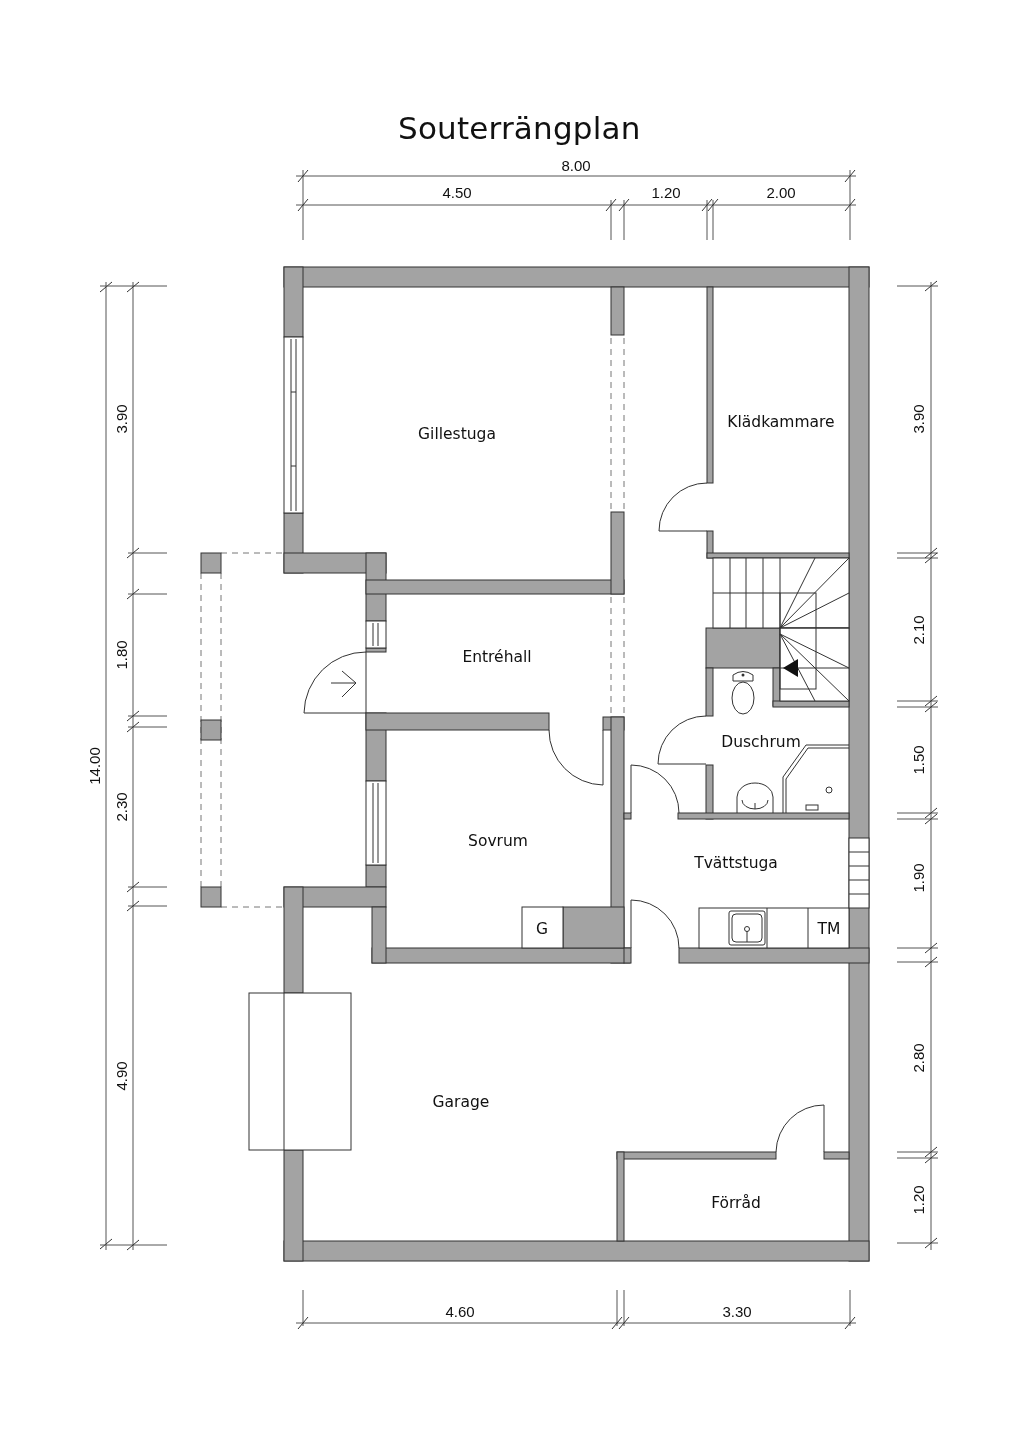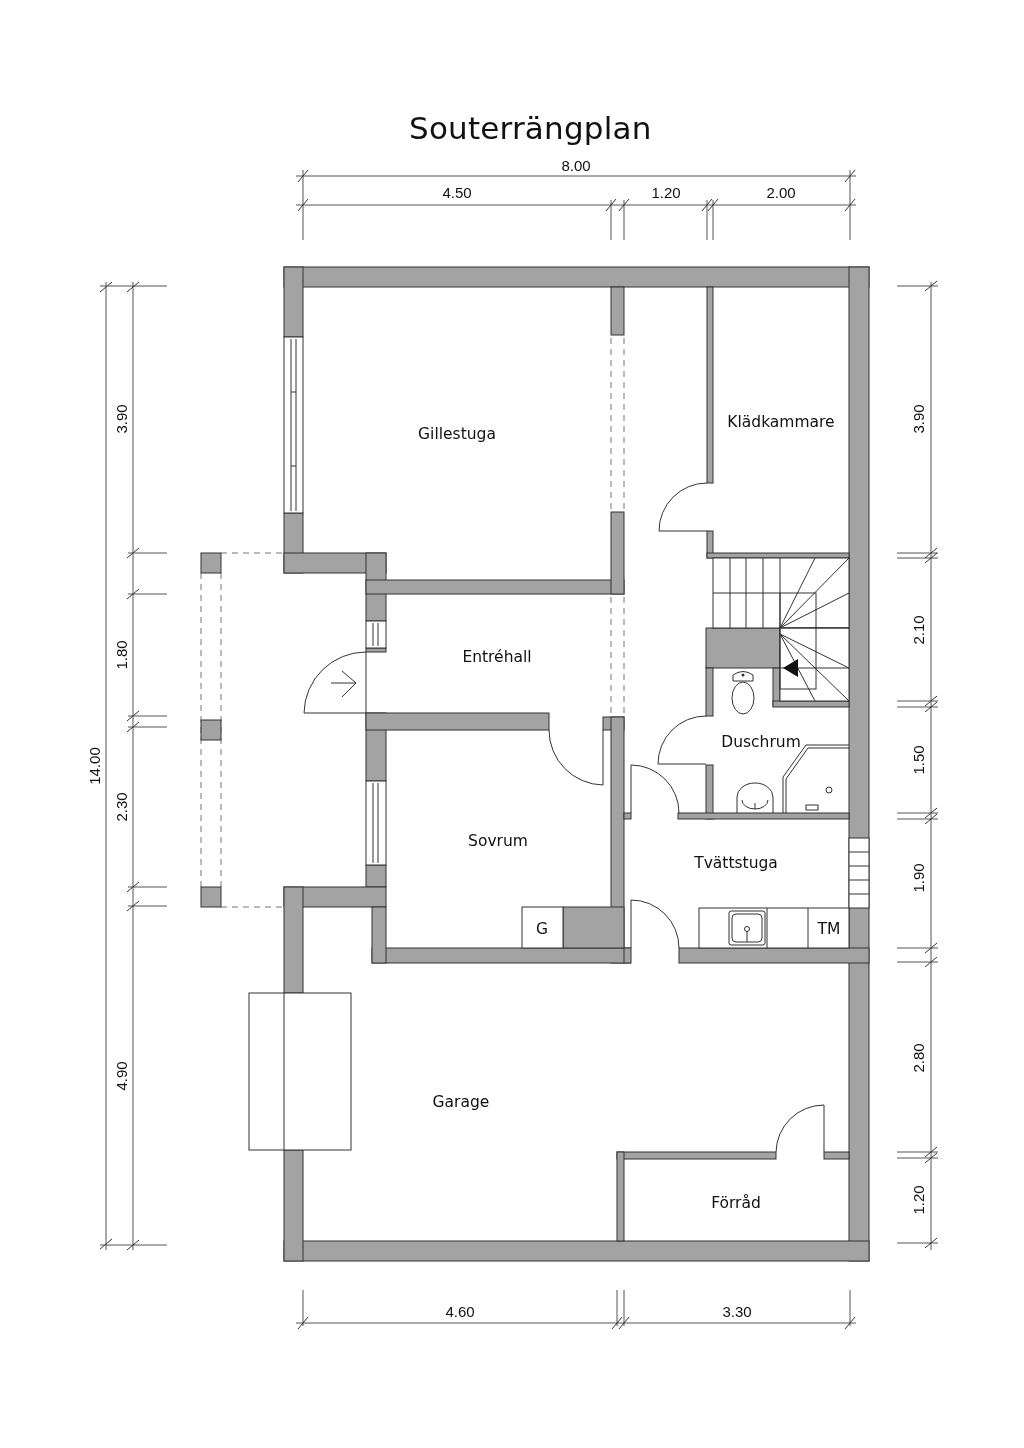--- a/index.html
+++ b/index.html
@@ -1,19 +1,19 @@
 <!DOCTYPE html>
 <html><head>
 <meta charset="utf-8">
 <style>
   html, body { margin: 0; padding: 0; background: #ffffff; }
   body { width: 1024px; height: 1448px; position: relative; overflow: hidden;
          font-family: "DejaVu Sans", sans-serif; }
   #plan { position: absolute; left: 0; top: 0; }
-  .title { position: absolute; left: 409px; top: 110px; font-size: 31px; color: #111;
+  .title { position: absolute; left: 398px; top: 110px; font-size: 31px; color: #111;
            font-family: "DejaVu Sans", sans-serif; letter-spacing: 0.2px; text-align: center; }
   .wall { fill: #a3a3a3; stroke: #333; stroke-width: 1; }
   .pillar { fill: #a3a3a3; stroke: #333; stroke-width: 1; }
   .room-label { font-family: "DejaVu Sans", sans-serif; font-size: 15.5px; fill: #111; text-anchor: middle; }
   .dim-text { font-family: "Liberation Sans", sans-serif; font-size: 15px; fill: #111; text-anchor: middle; }
   .dim-line { stroke: #555; stroke-width: 1; fill: none; }
   .thin { stroke: #333; stroke-width: 1; fill: none; }
   .dash { stroke: #777; stroke-width: 1; stroke-dasharray: 6 5; fill: none; }
   .white { fill: #fff; stroke: #333; stroke-width: 1; }
   .tick { stroke: #333; stroke-width: 1; }

